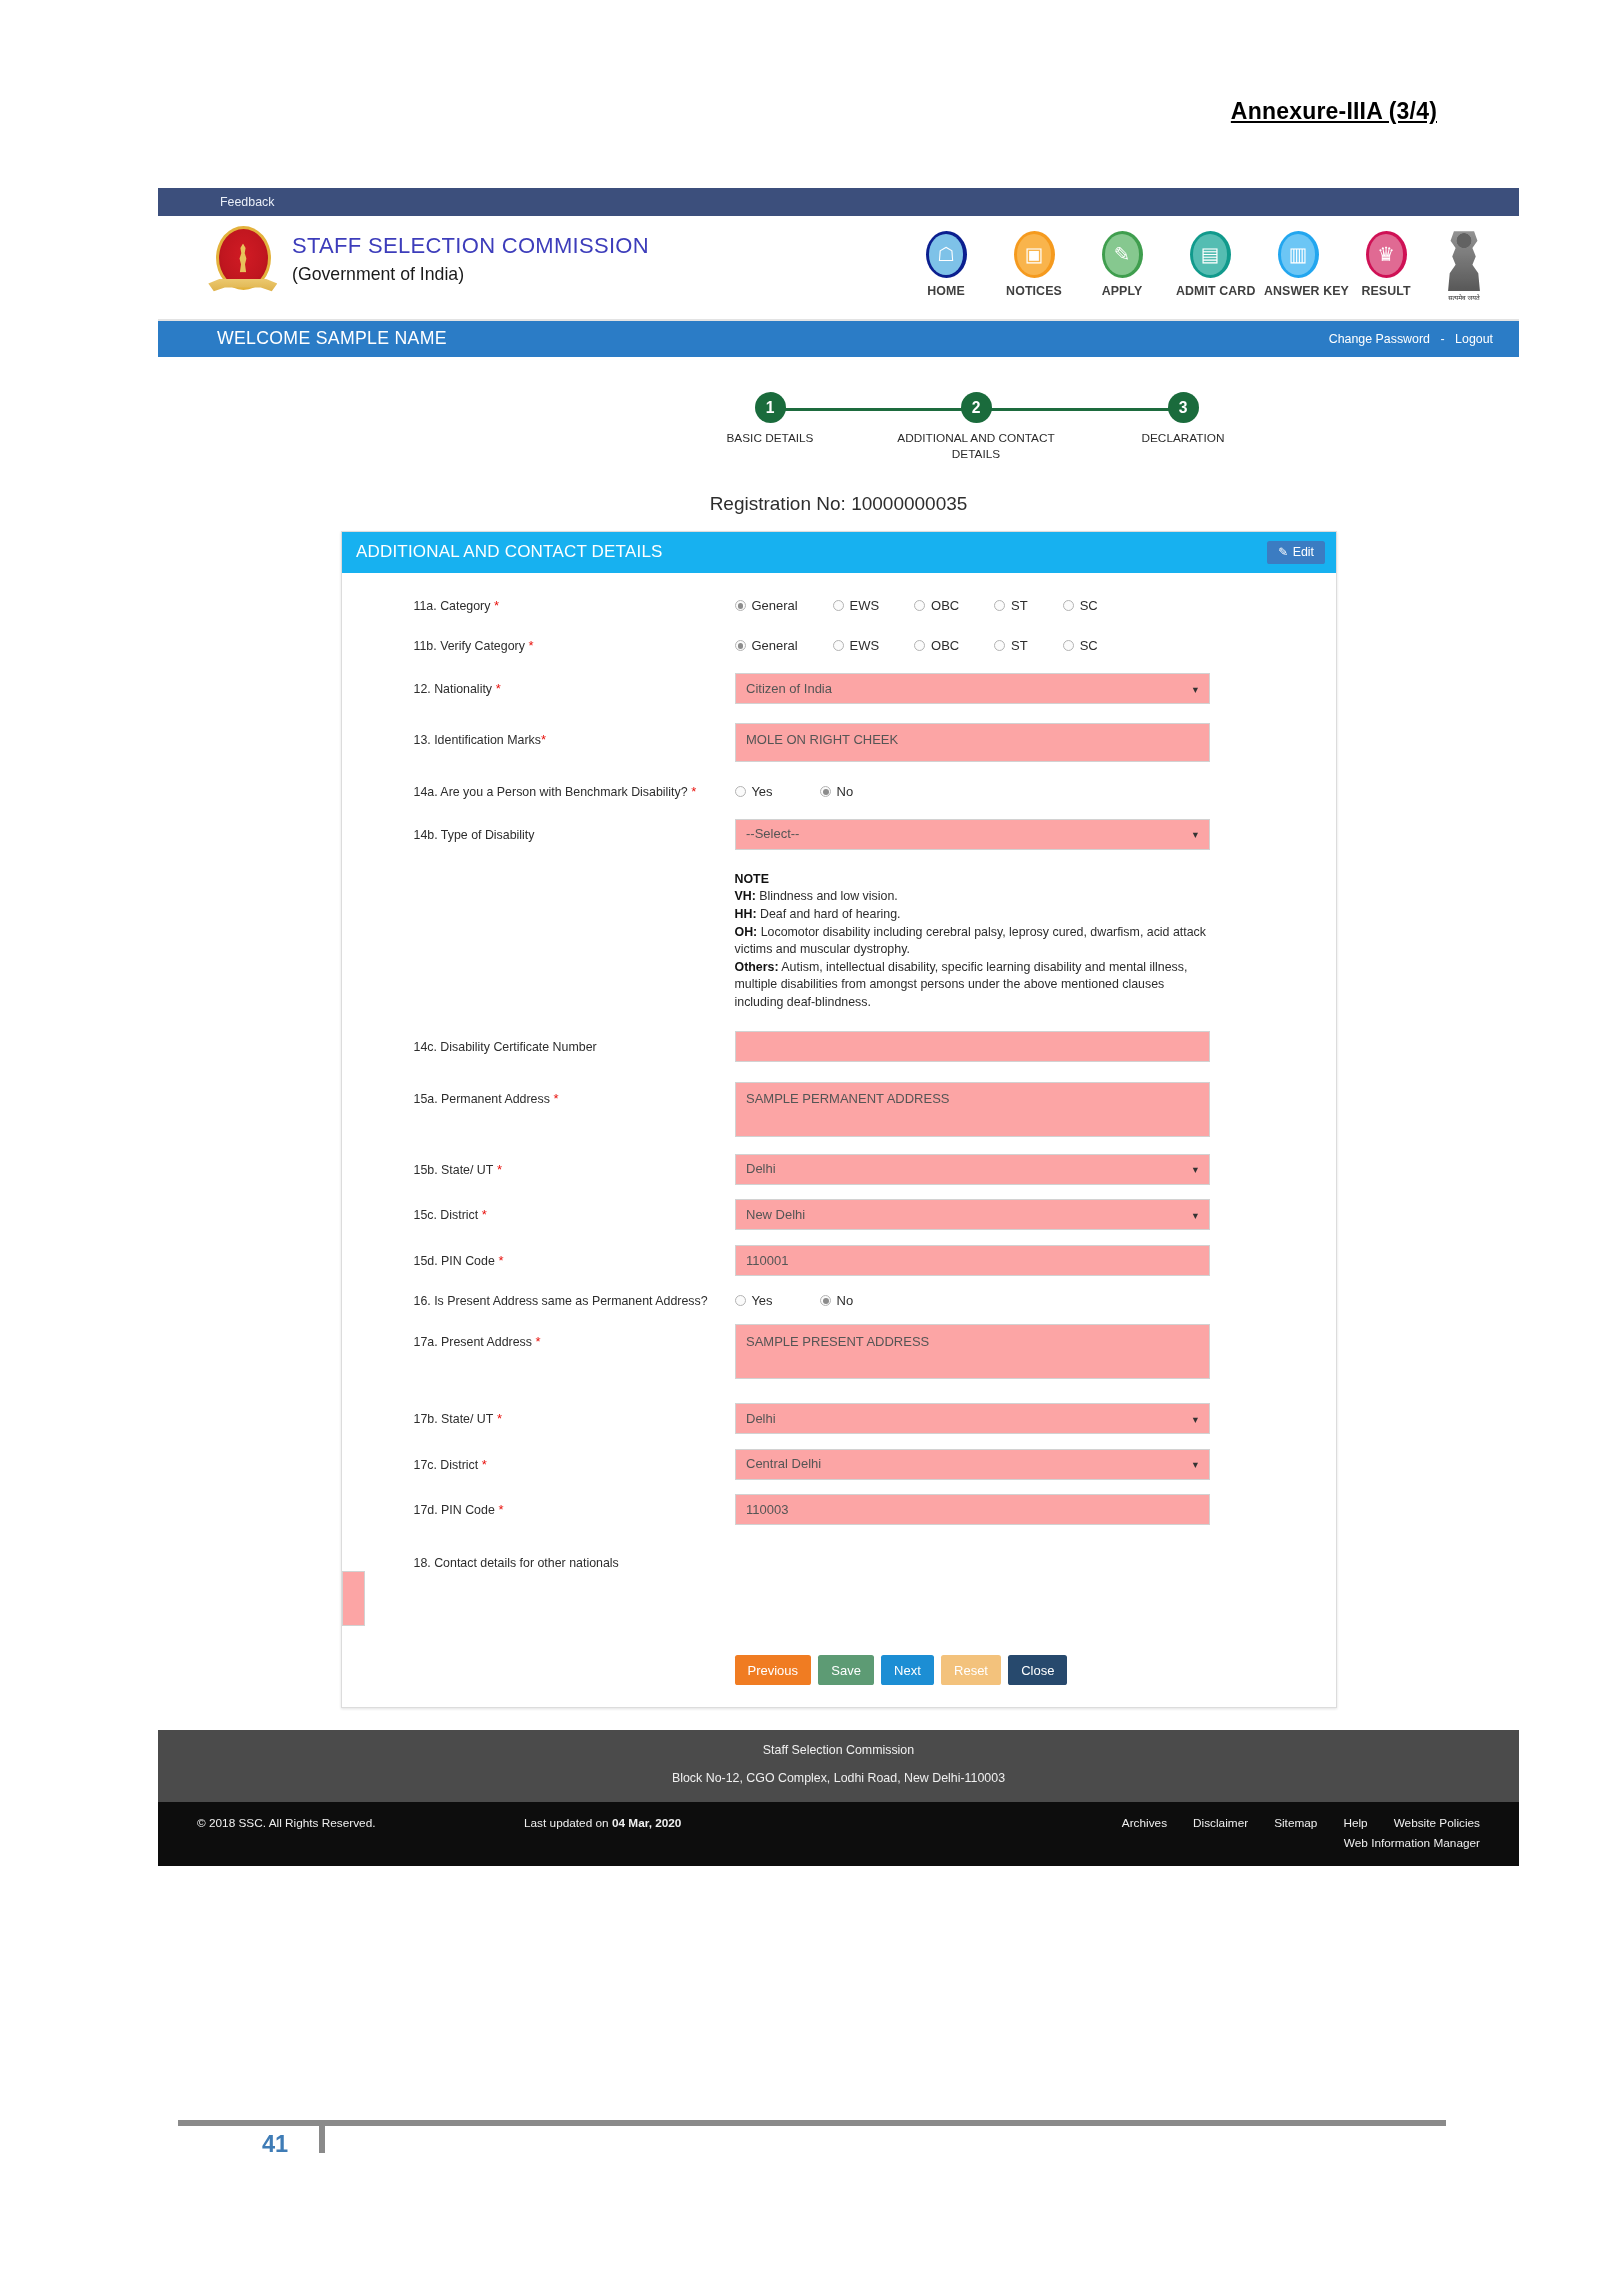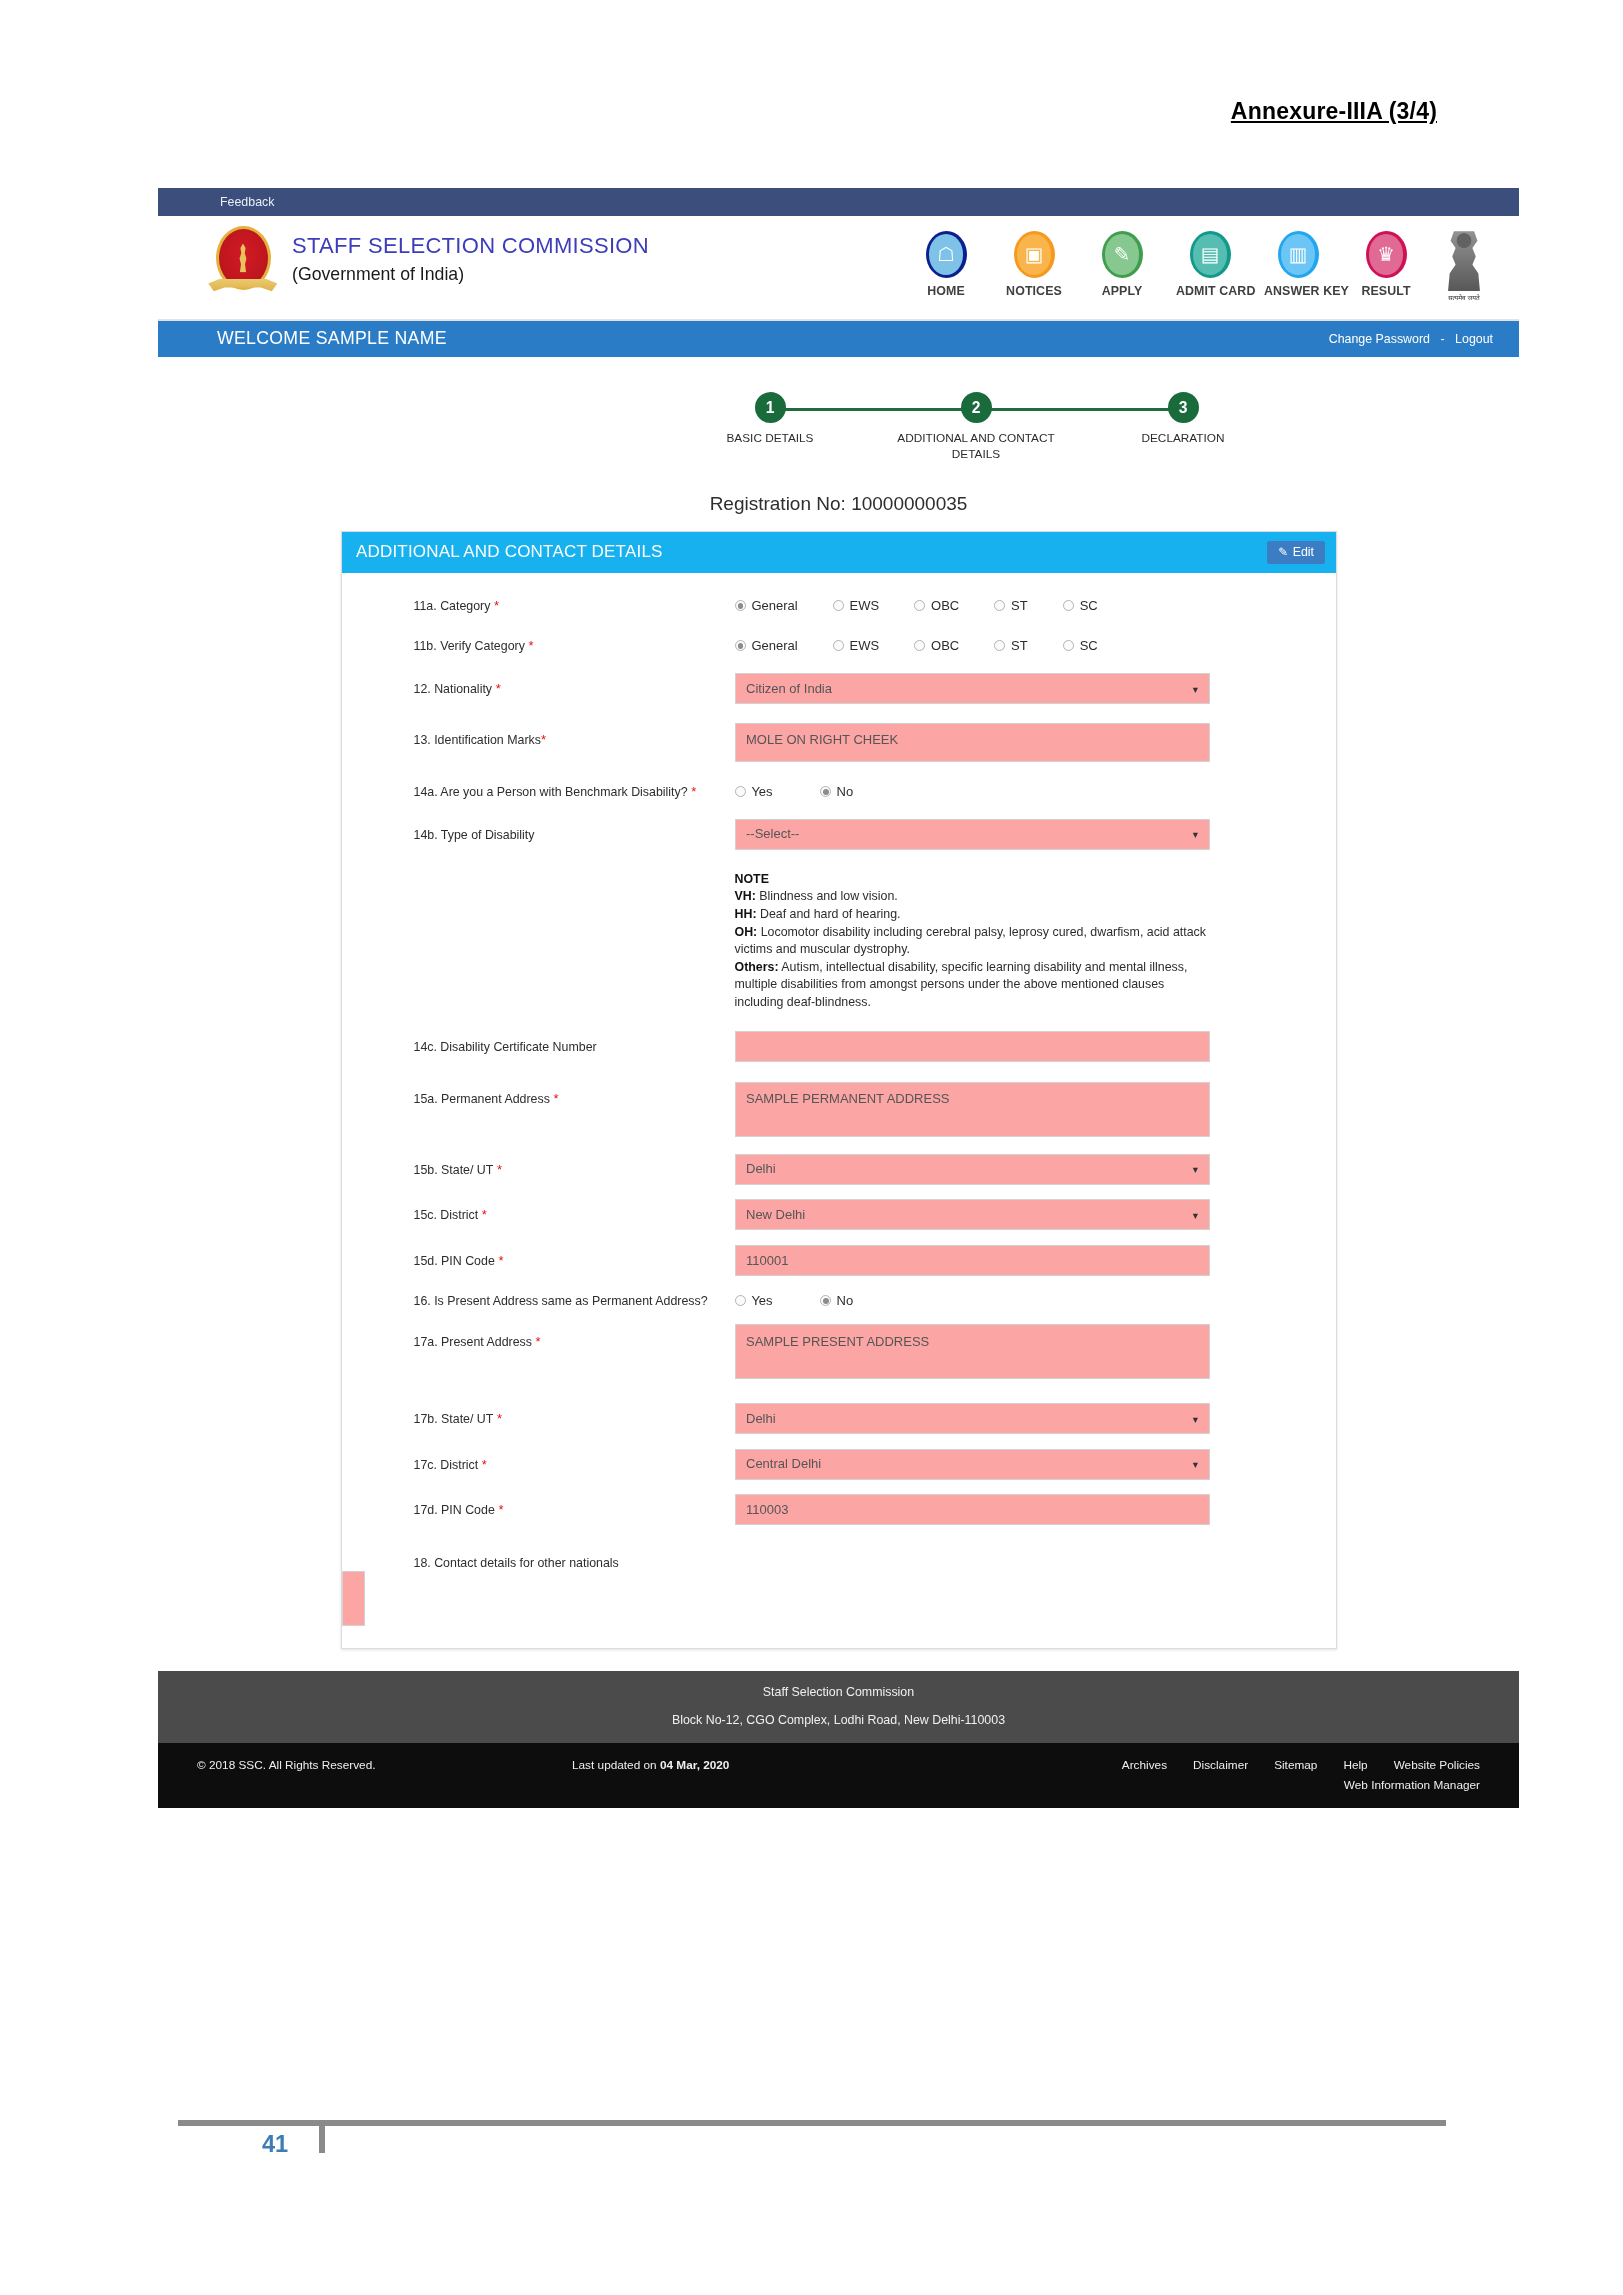--- a/index.html
+++ b/index.html
@@ -302,21 +302,20 @@
     line-height: 1.1;
   }
   .foot-top .l2 { margin-top: 14.4px; }
   .foot-bot {
     background: #0d0d0d;
     color: #efefef;
     font-size: 11.8px;
     display: flex; align-items: flex-start;
     padding: 14.4px 39px 15.7px 39px;
     box-sizing: border-box;
-    gap: 48px;
   }
   .foot-copy { width: 327px; }
   .foot-upd { width: 406px; text-align: left; }
   .foot-links {
     flex: 1; display: flex; flex-wrap: wrap;
     justify-content: flex-end; gap: 6.5px 26px;
     text-align: right;
   }
   .foot-links span { cursor: pointer; white-space: nowrap; }
   .foot-links .wim { width: 100%; text-align: right; }
@@ -691,20 +690,27 @@
           </div>
         </div>
 
         <div class="row" style="margin-top:17px;flex-direction:column;">
           <div class="lbl" style="padding-top:13px;">18. Contact details for other nationals</div>
           <div class="ctl">
             <div class="txt tall"></div>
           </div>
         </div>
 
+        <div class="actions">
+          <button class="btn prev">Previous</button>
+          <button class="btn save">Save</button>
+          <button class="btn next">Next</button>
+          <button class="btn reset">Reset</button>
+          <button class="btn close">Close</button>
+        </div>
 
       </div>
     </div>
 
     <div style="height:22px;"></div>
     <div class="foot-top">
       <div>Staff Selection Commission</div>
       <div class="l2">Block No-12, CGO Complex, Lodhi Road, New Delhi-110003</div>
     </div>
     <div class="foot-bot">

